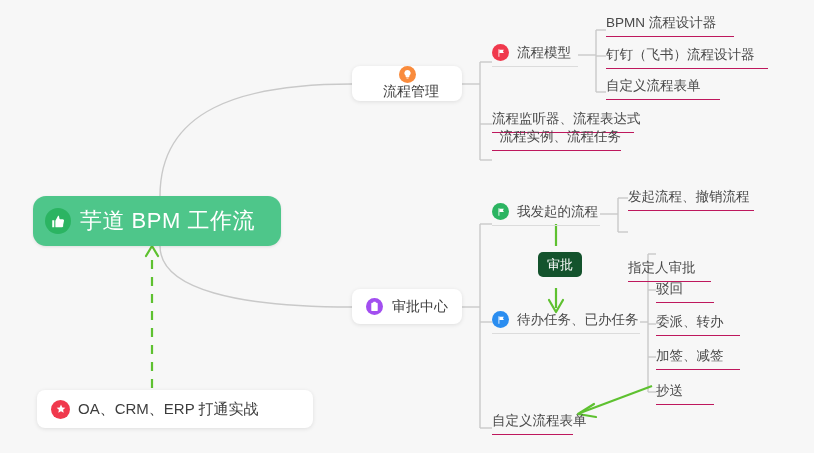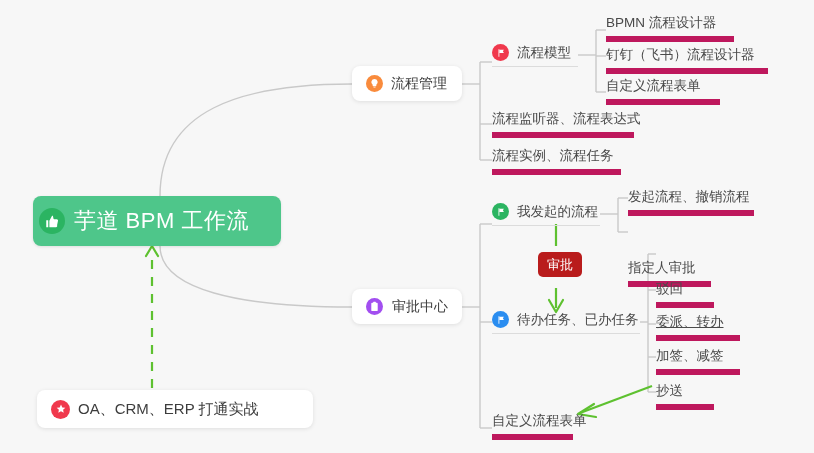--- a/index.html
+++ b/index.html
@@ -29,24 +29,24 @@
   }
 
   
   .root-node {
     position: absolute;
     left: 33px;
     top: 196px;
     width: 248px;
     height: 50px;
     background: #4ec68a;
-    border-radius: 8px;
+    border-radius: 13px;
     display: flex;
     align-items: center;
-    padding: 0 6px;
+    padding: 0 12px;
     box-sizing: border-box;
     box-shadow: 0 1px 3px rgba(0,0,0,0.10);
   }
   .root-node .root-label {
     color: #ffffff;
     font-size: 22px;
     letter-spacing: 0.5px;
     white-space: nowrap;
     margin-left: 9px;
   }
@@ -61,33 +61,33 @@
     align-items: center;
     box-sizing: border-box;
     padding: 0 14px;
     white-space: nowrap;
   }
   .card .card-label {
     font-size: 14px;
     color: #3d3d3d;
     margin-left: 8px;
   }
-  #node-flow-mgmt { left: 352px; top: 66px; width: 110px; height: 35px; }
+  #node-flow-mgmt { left: 352px; top: 66px; width: 110px; height: 35px; flex-direction: column; }
   #node-approve-center { left: 352px; top: 289px; width: 110px; height: 35px; justify-content: space-between; }
   #node-oa-crm-erp { left: 37px; top: 390px; width: 276px; height: 38px; }
   #node-oa-crm-erp .card-label { font-size: 15px; }
 
   
   .leaf {
     position: absolute;
     font-size: 13.5px;
     color: #4a4a4a;
     white-space: nowrap;
     padding-bottom: 5px;
-    border-bottom: 6px solid #be185d;
+    border-bottom: 1px solid #be185d;
     box-sizing: border-box;
     line-height: 17px;
   }
   .leaf.with-icon {
     display: flex;
     align-items: center;
     border-bottom: 1px solid #dcdcdc;
   }
   .leaf.with-icon .leaf-label { margin-left: 8px; text-align: right; }
 
@@ -114,21 +114,21 @@
   }
   .badge.star-red {
     width: 19px;
     height: 19px;
     background: #f0394d;
   }
 
   
   .callout {
     position: absolute;
-    background: #b91c1c;
+    background: #14532d;
     color: #ffffff;
     font-size: 13px;
     border-radius: 5px;
     padding: 5px 9px;
     left: 538px;
     top: 252px;
     line-height: 15px;
     white-space: nowrap;
   }
 </style>
@@ -216,21 +216,21 @@
     <span class="badge red">
       <svg width="10" height="10" viewBox="0 0 24 24" fill="#ffffff">
         <path d="M6 3h2v18H6z"></path>
           <path d="M8 4h11l-2.5 4L19 12H8z"></path>
       </svg>
     </span>
     <span class="leaf-label">流程模型</span>
   </div>
 
   <div class="leaf" style="left:492px; top:110px; width:142px;">流程监听器、流程表达式</div>
-  <div class="leaf" style="left:492px; top:147px; width:129px;">流程实例、流程任务</div>
+  <div class="leaf" style="left:492px; top:128px; width:129px;text-align:right;">流程实例、流程任务</div>
 
   <div class="leaf" style="left:606px; top:14px; width:128px;">BPMN 流程设计器</div>
   <div class="leaf" style="left:606px; top:46px; width:162px;">钉钉（飞书）流程设计器</div>
   <div class="leaf" style="left:606px; top:77px; width:114px;">自定义流程表单</div>
 
   <div class="card" id="node-approve-center">
     <span class="badge purple">
       <svg width="11" height="11" viewBox="0 0 24 24" fill="#ffffff">
         <rect x="5" y="4" width="14" height="18" rx="2"></rect>
         <rect x="9" y="1.8" width="6" height="3.4" rx="1.2"></rect>
@@ -258,21 +258,21 @@
     </span>
     <span class="leaf-label">待办任务、已办任务</span>
   </div>
 
   <div class="leaf" style="left:492px; top:412px; width:81px;">自定义流程表单</div>
 
   <div class="leaf" style="left:628px; top:188px; width:126px;">发起流程、撤销流程</div>
   <div class="leaf" style="left:628px; top:216px; width:83px;margin-top:43px;">指定人审批</div>
 
   <div class="leaf" style="left:656px; top:280px; width:58px;">驳回</div>
-  <div class="leaf" style="left:656px; top:313px; width:84px;text-decoration:underline;">委派、转办</div>
+  <div class="leaf" style="left:656px; top:313px; width:84px;">委派、转办</div>
   <div class="leaf" style="left:656px; top:347px; width:84px;">加签、减签</div>
   <div class="leaf" style="left:656px; top:382px; width:58px;">抄送</div>
 
   <div class="callout">审批</div>
 
   <div class="card" id="node-oa-crm-erp">
     <span class="badge star-red">
       <svg width="12" height="12" viewBox="0 0 24 24" fill="#ffffff">
         <path d="M12 3.2l2.6 5.6 6.1.7-4.5 4.2 1.2 6-5.4-3-5.4 3 1.2-6L3.3 9.5l6.1-.7z"></path>
       </svg>

